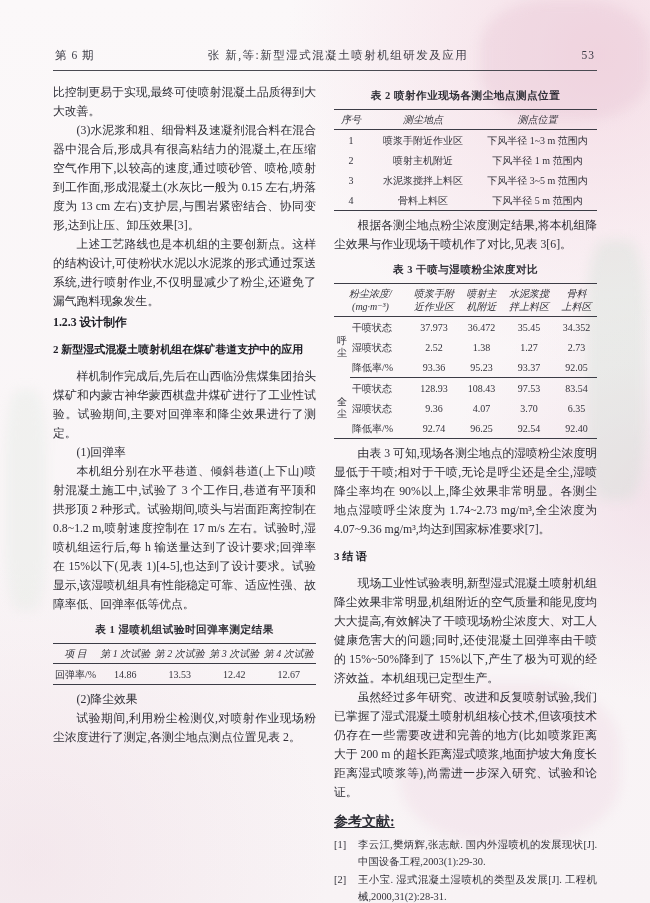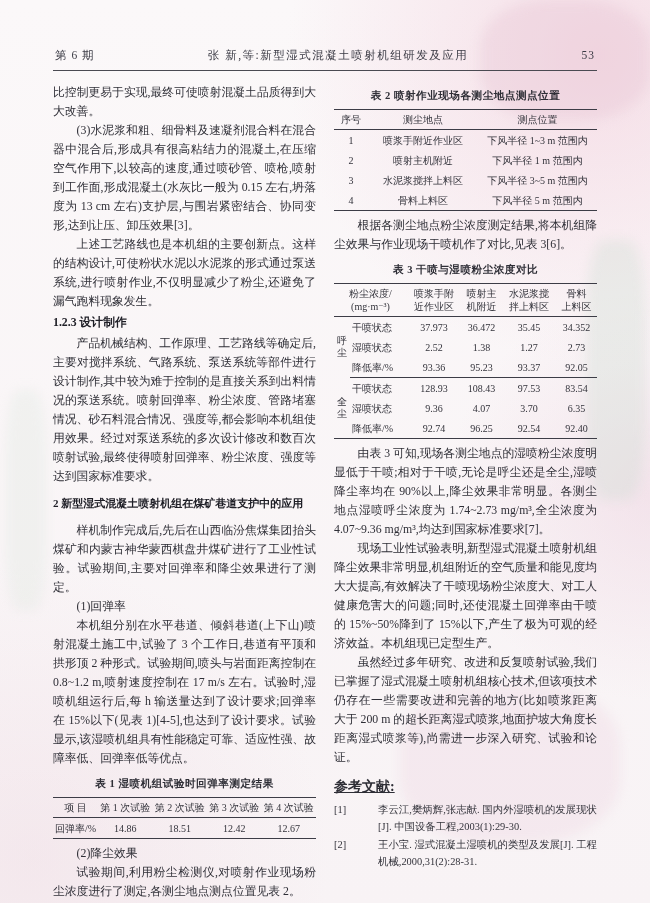--- a/index.html
+++ b/index.html
@@ -35,33 +35,33 @@
   .col p{margin:0;text-indent:2em;}
   .col p.noindent{text-indent:0;}
   h3.sec{font-size:11px;margin:8px 0 8px 0;text-indent:0;font-weight:bold;color:#1e1e26;line-height:19px;}
   h4.subsec{font-size:11.8px;margin:2px 0;font-weight:bold;color:#1e1e26;line-height:19px;}
   .refhead{font-size:14px;font-weight:bold;margin:10px 0 6px 0;text-decoration:underline;}
 
   .tablewrap{margin:6px 0 5px 0;}
   .tcaption{font-size:10.6px;font-weight:bold;text-align:center;margin:3px 0 4px 0;letter-spacing:.5px;}
   table{border-collapse:collapse;width:100%;font-size:10px;line-height:13px;color:#33333b;}
   table.threeline{border-top:1.4px solid #3c3c46;border-bottom:1.4px solid #3c3c46;}
-  table.threeline th{font-weight:normal;border-bottom:.8px solid #3c3c46;padding:3px 1px;}
+  table.threeline th{font-weight:normal;border-bottom:.8px solid #3c3c46;padding:3px 1px;font-style:italic;}
   table.threeline td{padding:3.5px 1px;text-align:center;}
   table.threeline th{text-align:center;}
   .t3 .grouplab{width:14px;word-break:break-all;line-height:12px;padding:1px 1px;}
   .t3 .rowname{text-align:left;padding-left:2px;width:54px;}
   .t3 tr.groupend td{border-bottom:.8px solid #3c3c46;}
   .t3 thead th{vertical-align:bottom;}
   .hdr2{display:block;}
 
   .reflist{margin-top:2px;}
   .refitem{display:flex;font-size:10.4px;line-height:16.5px;text-align:justify;margin-bottom:2px;color:#33333b;}
   .refitem .num{width:24px;flex:0 0 24px;}
-  .refitem .txt{flex:1;margin-left:20px;}
+  .refitem .txt{flex:1;}
 </style>
 </head>
 <body>
 
 <div class="page">
   <div class="scan-blob blob1"></div>
   <div class="scan-blob blob2"></div>
   <div class="scan-blob blob3"></div>
   <div class="scan-blob blob4"></div>
 
@@ -72,21 +72,20 @@
       <span>53</span>
     </header>
 
     <div class="columns">
 
       <div class="col">
         <p class="noindent">比控制更易于实现,最终可使喷射混凝土品质得到大大改善。</p>
         <p>(3)水泥浆和粗、细骨料及速凝剂混合料在混合器中混合后,形成具有很高粘结力的混凝土,在压缩空气作用下,以较高的速度,通过喷砂管、喷枪,喷射到工作面,形成混凝土(水灰比一般为 0.15 左右,坍落度为 13 cm 左右)支护层,与围岩紧密结合、协同变形,达到让压、卸压效果[3]。</p>
         <p>上述工艺路线也是本机组的主要创新点。这样的结构设计,可使粉状水泥以水泥浆的形式通过泵送系统,进行喷射作业,不仅明显减少了粉尘,还避免了漏气跑料现象发生。</p>
         <h4 class="subsec">1.2.3  设计制作</h4>
-        <p>产品机械结构、工作原理、工艺路线等确定后,主要对搅拌系统、气路系统、泵送系统等部件进行设计制作,其中较为难于控制的是直接关系到出料情况的泵送系统。喷射回弹率、粉尘浓度、管路堵塞情况、砂石料混合情况、强度等,都会影响本机组使用效果。经过对泵送系统的多次设计修改和数百次喷射试验,最终使得喷射回弹率、粉尘浓度、强度等达到国家标准要求。</p>
         <h3 class="sec">2  新型湿式混凝土喷射机组在煤矿巷道支护中的应用</h3>
         <p>样机制作完成后,先后在山西临汾焦煤集团抬头煤矿和内蒙古神华蒙西棋盘井煤矿进行了工业性试验。试验期间,主要对回弹率和降尘效果进行了测定。</p>
         <p>(1)回弹率</p>
         <p>本机组分别在水平巷道、倾斜巷道(上下山)喷射混凝土施工中,试验了 3 个工作日,巷道有平顶和拱形顶 2 种形式。试验期间,喷头与岩面距离控制在 0.8~1.2 m,喷射速度控制在 17 m/s 左右。试验时,湿喷机组运行后,每 h 输送量达到了设计要求;回弹率在 15%以下(见表 1)[4-5],也达到了设计要求。试验显示,该湿喷机组具有性能稳定可靠、适应性强、故障率低、回弹率低等优点。</p>
 
         <div class="tablewrap">
           <div class="tcaption">表 1  湿喷机组试验时回弹率测定结果</div>
           <table class="threeline">
             <thead>
               <tr>
@@ -94,21 +93,21 @@
                 <th>第 1 次试验</th>
                 <th>第 2 次试验</th>
                 <th>第 3 次试验</th>
                 <th>第 4 次试验</th>
               </tr>
             </thead>
             <tbody>
               <tr>
                 <td>回弹率/%</td>
                 <td>14.86</td>
-                <td>18.51</td>
+                <td>13.53</td>
                 <td>12.42</td>
                 <td>12.67</td>
               </tr>
             </tbody>
           </table>
         </div>
 
         <p>(2)降尘效果</p>
         <p>试验期间,利用粉尘检测仪,对喷射作业现场粉尘浓度进行了测定,各测尘地点测点位置见表 2。</p>
       </div>
@@ -221,20 +220,21 @@
                 <td>92.74</td>
                 <td>96.25</td>
                 <td>92.54</td>
                 <td>92.40</td>
               </tr>
             </tbody>
           </table>
         </div>
 
         <p>由表 3 可知,现场各测尘地点的湿喷粉尘浓度明显低于干喷;相对于干喷,无论是呼尘还是全尘,湿喷降尘率均在 90%以上,降尘效果非常明显。各测尘地点湿喷呼尘浓度为 1.74~2.73 mg/m³,全尘浓度为 4.07~9.36 mg/m³,均达到国家标准要求[7]。</p>
+        <h3 class="sec">3  结    语</h3>
         <p>现场工业性试验表明,新型湿式混凝土喷射机组降尘效果非常明显,机组附近的空气质量和能见度均大大提高,有效解决了干喷现场粉尘浓度大、对工人健康危害大的问题;同时,还使混凝土回弹率由干喷的 15%~50%降到了 15%以下,产生了极为可观的经济效益。本机组现已定型生产。</p>
         <p>虽然经过多年研究、改进和反复喷射试验,我们已掌握了湿式混凝土喷射机组核心技术,但该项技术仍存在一些需要改进和完善的地方(比如喷浆距离大于 200 m 的超长距离湿式喷浆,地面护坡大角度长距离湿式喷浆等),尚需进一步深入研究、试验和论证。</p>
 
         <div class="refhead">参考文献:</div>
         <div class="reflist">
           <div class="refitem">
             <span class="num">[1]</span>
             <span class="txt">李云江,樊炳辉,张志献. 国内外湿喷机的发展现状[J]. 中国设备工程,2003(1):29-30.</span>
           </div>
           <div class="refitem">

